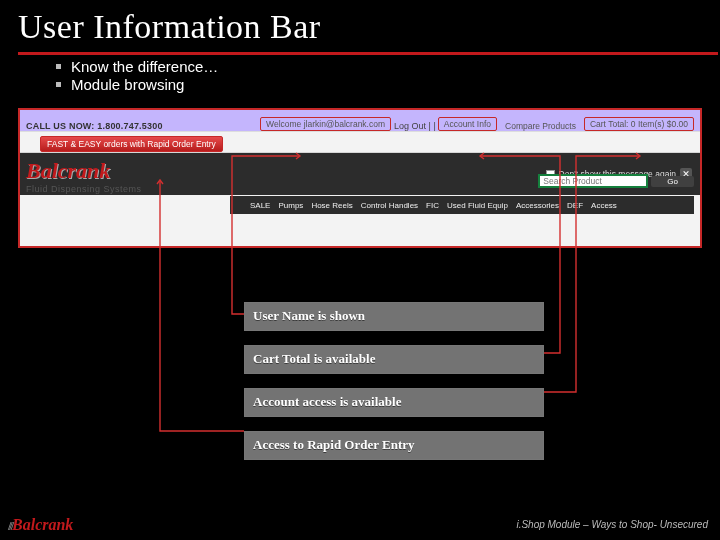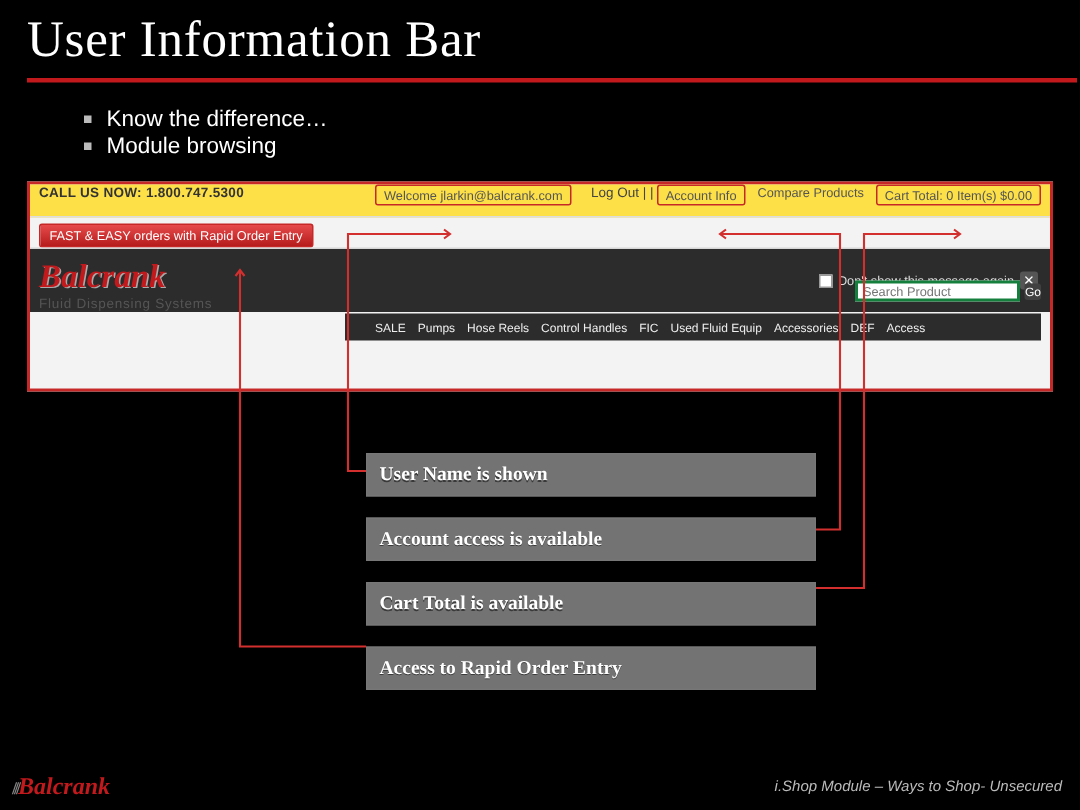--- a/index.html
+++ b/index.html
@@ -12,62 +12,62 @@
   .title-wrap { position: relative; padding: 8px 2px 0 18px; }
   h1.title {
     font-family: Georgia, "Times New Roman", serif;
     font-weight: 400; font-size: 34px; color: #fff;
     letter-spacing: 0.5px;
   }
   .title-rule {
     border: 0; border-top: 3px solid #c2191c;
     margin: 6px 0 0 0; width: 100%;
   }
-  .bullets { padding: 15px 0 8px 56px; }
+  .bullets { padding: 2px 0 8px 56px; }
   .bullets .row { display: flex; align-items: center; margin: 1px 0; }
   .bullets .sq {
     width: 5px; height: 5px; background: #bbb; margin-right: 10px; flex: none;
   }
   .bullets .txt { font-size: 15px; color: #fff; }
 
   
   .shot {
     position: relative;
     margin: 6px 18px 0 18px;
     width: 684px; height: 140px;
     background: #f3f3f3;
     border: 2px solid #c62828;
   }
   .shot .topbar {
-    height: 22px; background: #fde047;
+    height: 22px; background: #c4b5fd;
     border-bottom: 1px solid #ddd;
-    display: flex; align-items: flex-start;
+    display: flex; align-items: flex-end;
     font-size: 9px; color: #333;
   }
   .callus { padding-left: 6px; font-weight: 700; letter-spacing: 0.2px; }
   .topspacer { flex: 1; }
   .welcome {
     border: 1px solid #c62828; border-radius: 2px;
     padding: 1px 5px; font-size: 8.5px; color: #555;
-    margin-right: 13px;
+    margin-right: 3px;
   }
   .logoutpipe { font-size: 9px; color: #444; margin: 0 2px 0 0; }
   .accinfo {
     border: 1px solid #c62828; border-radius: 2px;
     padding: 1px 5px; font-size: 8.5px; color: #555;
     margin-right: 8px;
   }
   .compare { font-size: 8.5px; color: #555; margin-right: 8px; }
   .cart {
     border: 1px solid #c62828; border-radius: 2px;
     padding: 1px 5px; font-size: 8.5px; color: #555;
     margin-right: 6px;
   }
   .promo {
-    position: absolute; left: 6px; top: 26px;
+    position: absolute; left: 20px; top: 26px;
     border: 1px solid #c62828;
     background: linear-gradient(#e64a4a,#b71c1c);
     color: #fff; font-size: 8.5px;
     padding: 2px 6px; border-radius: 2px;
   }
   .hr2 {
     position: absolute; left: 0; right: 0; top: 42px;
     height: 1px; background: #d6d6d6;
   }
   .darkband {
@@ -98,21 +98,21 @@
   .searchrow {
     position: absolute; right: 6px; top: 64px;
     display: flex; align-items: center; gap: 3px;
   }
   .searchrow input {
     font-size: 8.5px; height: 14px; width: 110px;
     border: 2px solid #15803d; padding: 0 3px; background: #fff;
   }
   .searchrow .go {
     font-size: 8px; background: #404040; color: #fff;
-    padding: 1px 0; border-radius: 2px;
+    padding: 1px 16px; border-radius: 2px;
   }
   .menubar {
     position: absolute; left: 210px; right: 6px; top: 86px;
     height: 18px; background: #2c2c2c;
     display: flex; align-items: center; gap: 8px;
     padding: 0 20px;
   }
   .menubar span { font-size: 8px; color: #eee; white-space: nowrap; }
   .whitebody {
     position: absolute; left: 0; right: 0; top: 86px; bottom: 0; background: #fff;
@@ -208,22 +208,22 @@
     <span>Accessories</span>
     <span>DEF</span>
     <span>Access</span>
   </div>
 
   <div class="whitebody"></div>
 </div>
 
 <div class="labels">
   <div class="labelbox">User Name is shown</div>
+  <div class="labelbox">Cart Total is available</div>
   <div class="labelbox">Account access is available</div>
-  <div class="labelbox">Cart Total is available</div>
   <div class="labelbox">Access to Rapid Order Entry</div>
 </div>
 
 <svg class="connectors">
   <g stroke="#d32f2f" stroke-width="1.4" fill="none">
 
     <polyline points="244,314 232,314 232,156 300,156"></polyline>
 
     <polyline points="544,353 560,353 560,156 480,156"></polyline>
 

